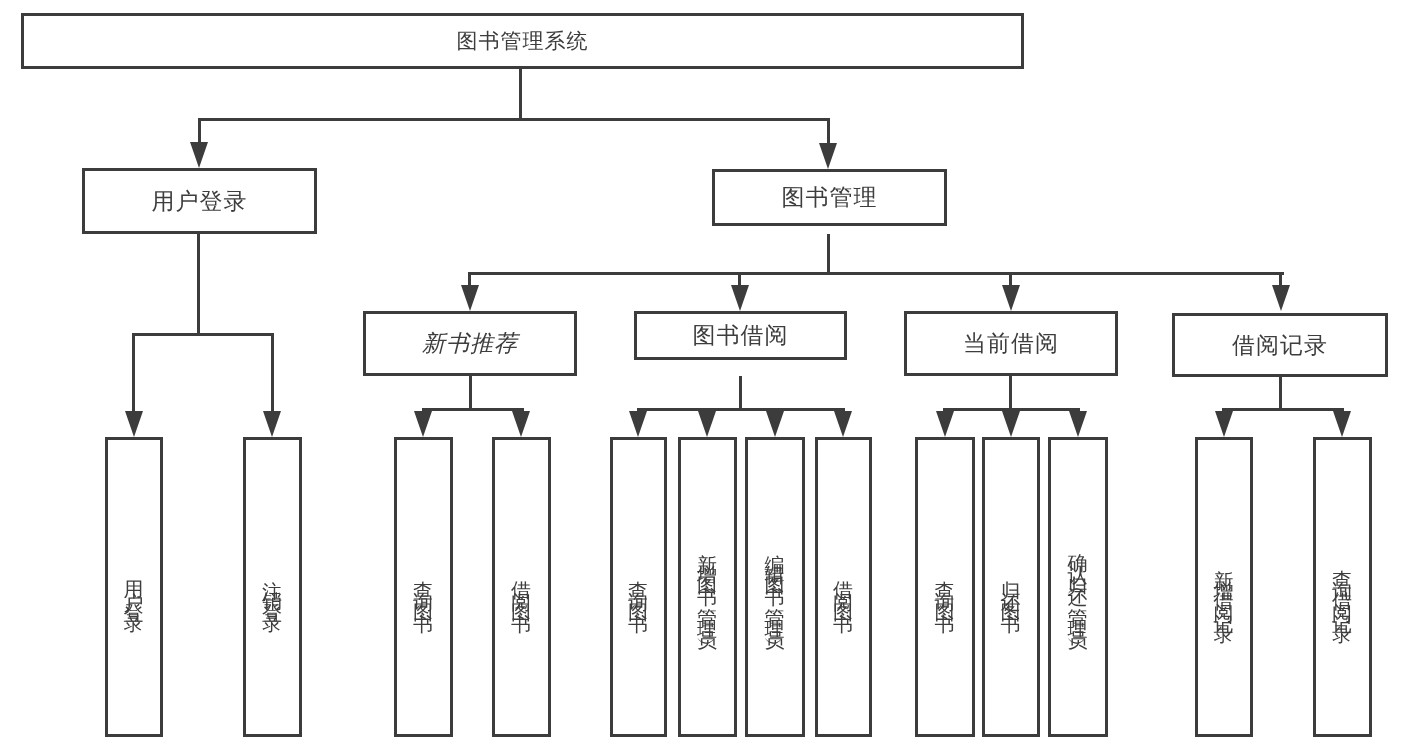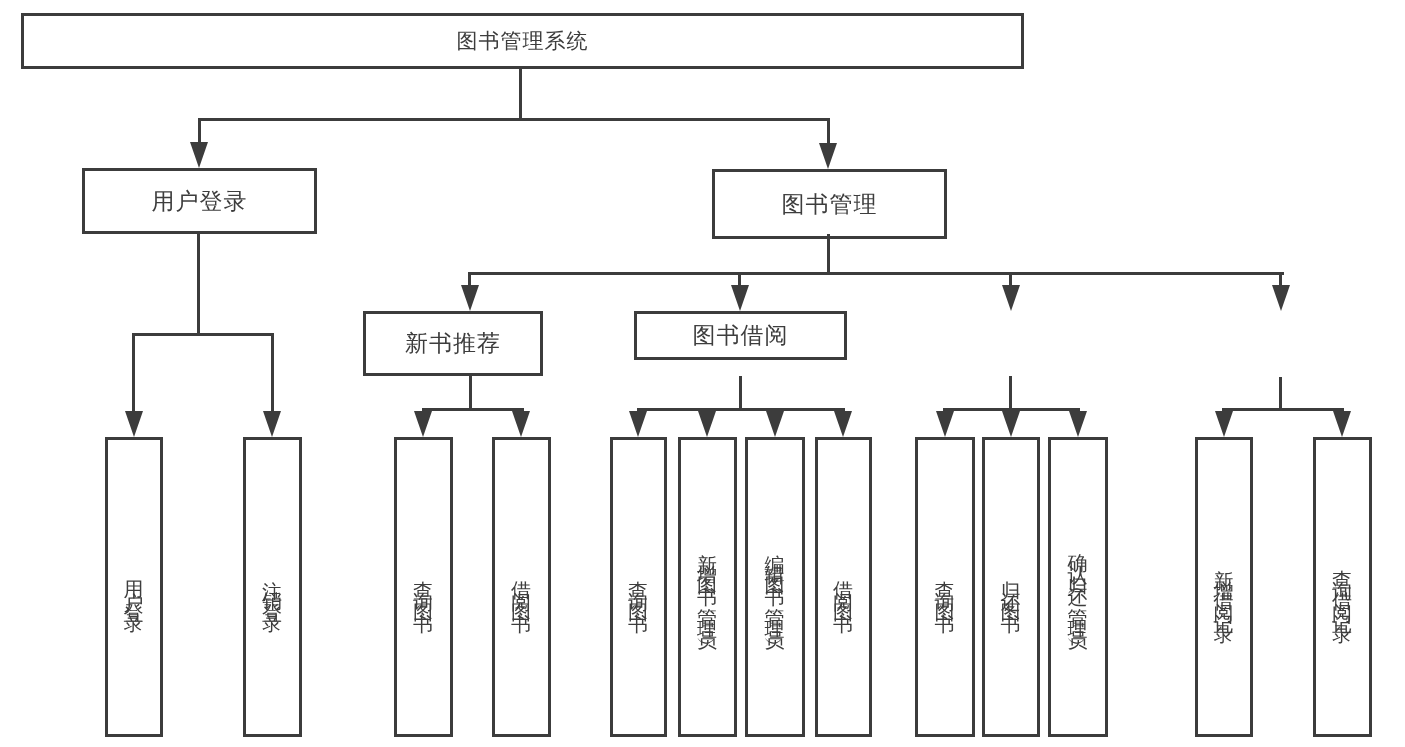--- a/index.html
+++ b/index.html
@@ -86,21 +86,21 @@
   <div class="vl" style="left:519px;top:69px;height:49px;"></div>
   <div class="hl" style="left:198px;top:118px;width:632px;"></div>
   <div class="vl" style="left:198px;top:118px;height:27px;"></div>
   <div class="ah" style="left:190px;top:142px;"></div>
   <div class="vl" style="left:827px;top:118px;height:27px;"></div>
   <div class="ah" style="left:819px;top:143px;"></div>
 
   <div class="box hbox" style="left:82px;top:168px;width:235px;height:66px;">
     <span>用户登录</span>
   </div>
-  <div class="box hbox" style="left:712px;top:169px;width:235px;height:70px;">
+  <div class="box hbox" style="left:712px;top:169px;width:235px;height:57px;">
     <span>图书管理</span>
   </div>
 
   <div class="vl" style="left:197px;top:234px;height:99px;"></div>
   <div class="hl" style="left:132px;top:333px;width:142px;"></div>
   <div class="vl" style="left:132px;top:333px;height:80px;"></div>
   <div class="ah" style="left:125px;top:411px;"></div>
   <div class="vl" style="left:271px;top:333px;height:80px;"></div>
   <div class="ah" style="left:263px;top:411px;"></div>
 
@@ -108,25 +108,31 @@
   <div class="hl" style="left:468px;top:272px;width:816px;"></div>
   <div class="vl" style="left:468px;top:272px;height:16px;"></div>
   <div class="ah" style="left:461px;top:285px;"></div>
   <div class="vl" style="left:738px;top:272px;height:16px;"></div>
   <div class="ah" style="left:731px;top:285px;"></div>
   <div class="vl" style="left:1009px;top:272px;height:16px;"></div>
   <div class="ah" style="left:1002px;top:285px;"></div>
   <div class="vl" style="left:1279px;top:272px;height:16px;"></div>
   <div class="ah" style="left:1272px;top:285px;"></div>
 
-  <div class="box hbox" style="left:363px;top:311px;width:180px;height:65px;">
+  <div class="box hbox" style="left:363px;top:311px;width:214px;height:65px;font-style:italic;">
     <span>新书推荐</span>
   </div>
   <div class="box hbox" style="left:634px;top:311px;width:213px;height:49px;">
     <span>图书借阅</span>
+  </div>
+  <div class="box hbox" style="left:904px;top:311px;width:214px;height:65px;">
+    <span>当前借阅</span>
+  </div>
+  <div class="box hbox" style="left:1172px;top:313px;width:216px;height:64px;">
+    <span>借阅记录</span>
   </div>
 
   <div class="vl" style="left:469px;top:376px;height:32px;"></div>
   <div class="hl" style="left:422px;top:408px;width:102px;"></div>
   <div class="ah" style="left:414px;top:411px;"></div>
   <div class="ah" style="left:512px;top:411px;"></div>
 
   <div class="vl" style="left:739px;top:376px;height:32px;"></div>
   <div class="hl" style="left:637px;top:408px;width:208px;"></div>
   <div class="ah" style="left:629px;top:411px;"></div>

